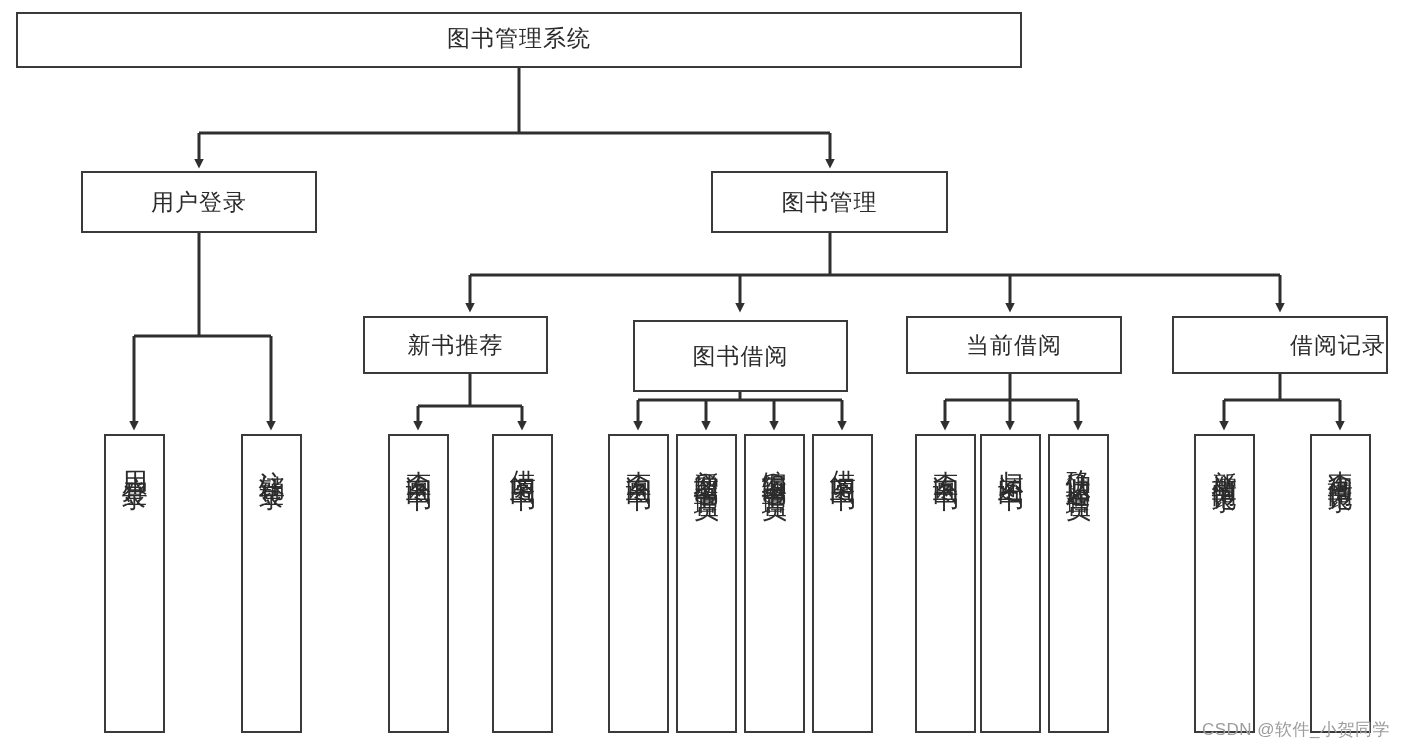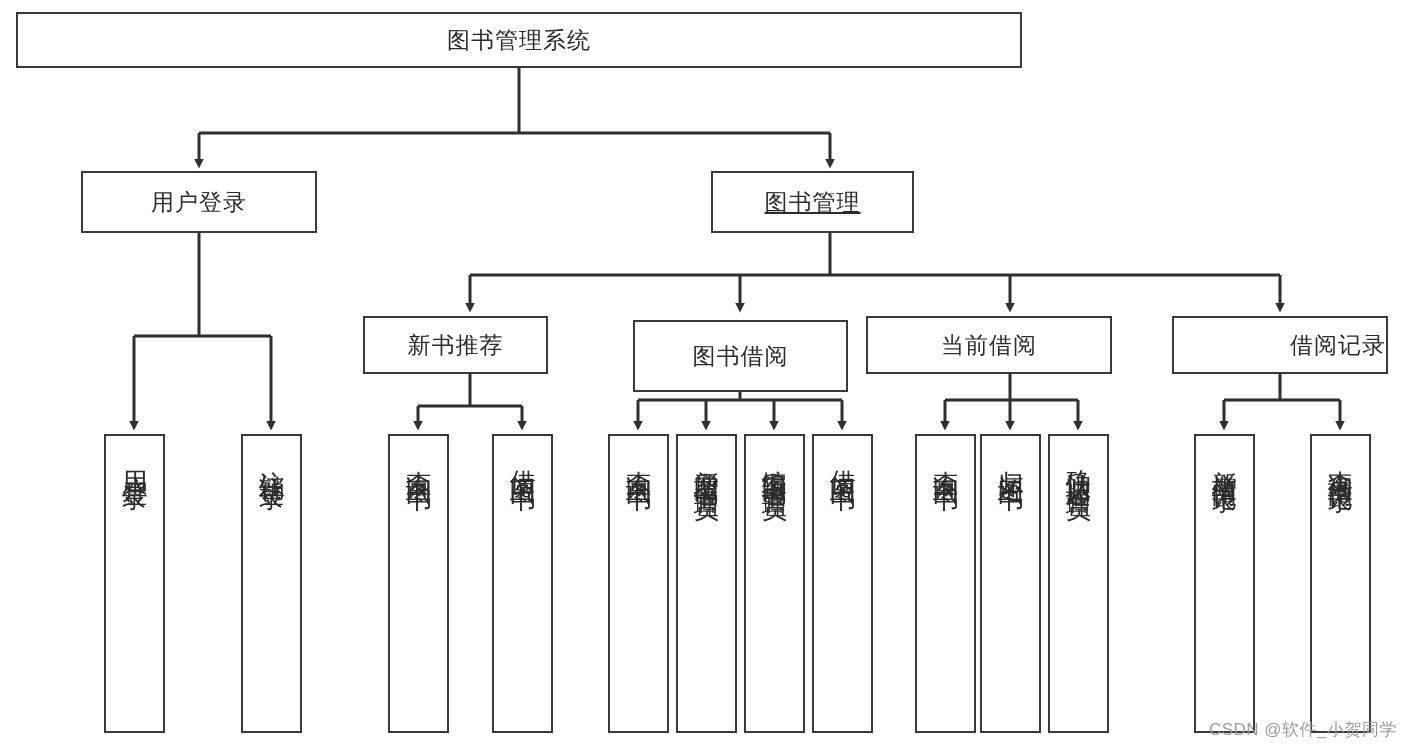--- a/index.html
+++ b/index.html
@@ -46,21 +46,21 @@
     font-size:26px;
     line-height:1.05;
     letter-spacing:5px;
     white-space:nowrap;
   }
   .v-node.tall .lbl{font-size:25px;letter-spacing:4px;}
 
   
   #watermark{
     position:absolute;
-    right:8px;bottom:6px;
+    right:15px;bottom:6px;
     font-size:17px;
     color:#9c9c9c;
     letter-spacing:0.5px;
     white-space:nowrap;
     pointer-events:none;
     margin-left:44px;
   }
 </style>
 </head>
 <body>
@@ -111,38 +111,38 @@
       <path d="M1010,400 L1010,422" marker-end="url(#arw)"></path>
       <path d="M1078,400 L1078,422" marker-end="url(#arw)"></path>
 
       <path d="M1280,374 L1280,400"></path>
       <path d="M1224,400 L1340,400"></path>
       <path d="M1224,400 L1224,422" marker-end="url(#arw)"></path>
       <path d="M1340,400 L1340,422" marker-end="url(#arw)"></path>
     </g>
   </svg>
 
-  <div class="node h-node root" style="left:16px;top:12px;width:1006px;height:56px;">
+  <div class="node h-node root" style="left:16px;top:12px;width:1006px;height:56px;font-family:Liberation Mono, monospace;">
     <span class="lbl">图书管理系统</span>
   </div>
 
   <div class="node h-node" style="left:81px;top:171px;width:236px;height:62px;">
     <span class="lbl">用户登录</span>
   </div>
-  <div class="node h-node" style="left:711px;top:171px;width:203px;height:62px;text-decoration:underline;">
+  <div class="node h-node" style="left:711px;top:171px;width:237px;height:62px;">
     <span class="lbl">图书管理</span>
   </div>
 
   <div class="node h-node" style="left:363px;top:316px;width:185px;height:58px;">
     <span class="lbl">新书推荐</span>
   </div>
   <div class="node h-node" style="left:633px;top:320px;width:215px;height:72px;">
     <span class="lbl">图书借阅</span>
   </div>
-  <div class="node h-node" style="left:866px;top:316px;width:246px;height:58px;">
+  <div class="node h-node" style="left:906px;top:316px;width:216px;height:58px;">
     <span class="lbl">当前借阅</span>
   </div>
   <div class="node h-node" style="left:1172px;top:316px;width:216px;height:58px;justify-content:flex-end;">
     <span class="lbl">借阅记录</span>
   </div>
 
   <div class="node v-node" style="left:104px;top:434px;width:61px;height:299px;">
     <span class="lbl">用户登录</span>
   </div>
   <div class="node v-node" style="left:241px;top:434px;width:61px;height:299px;">

